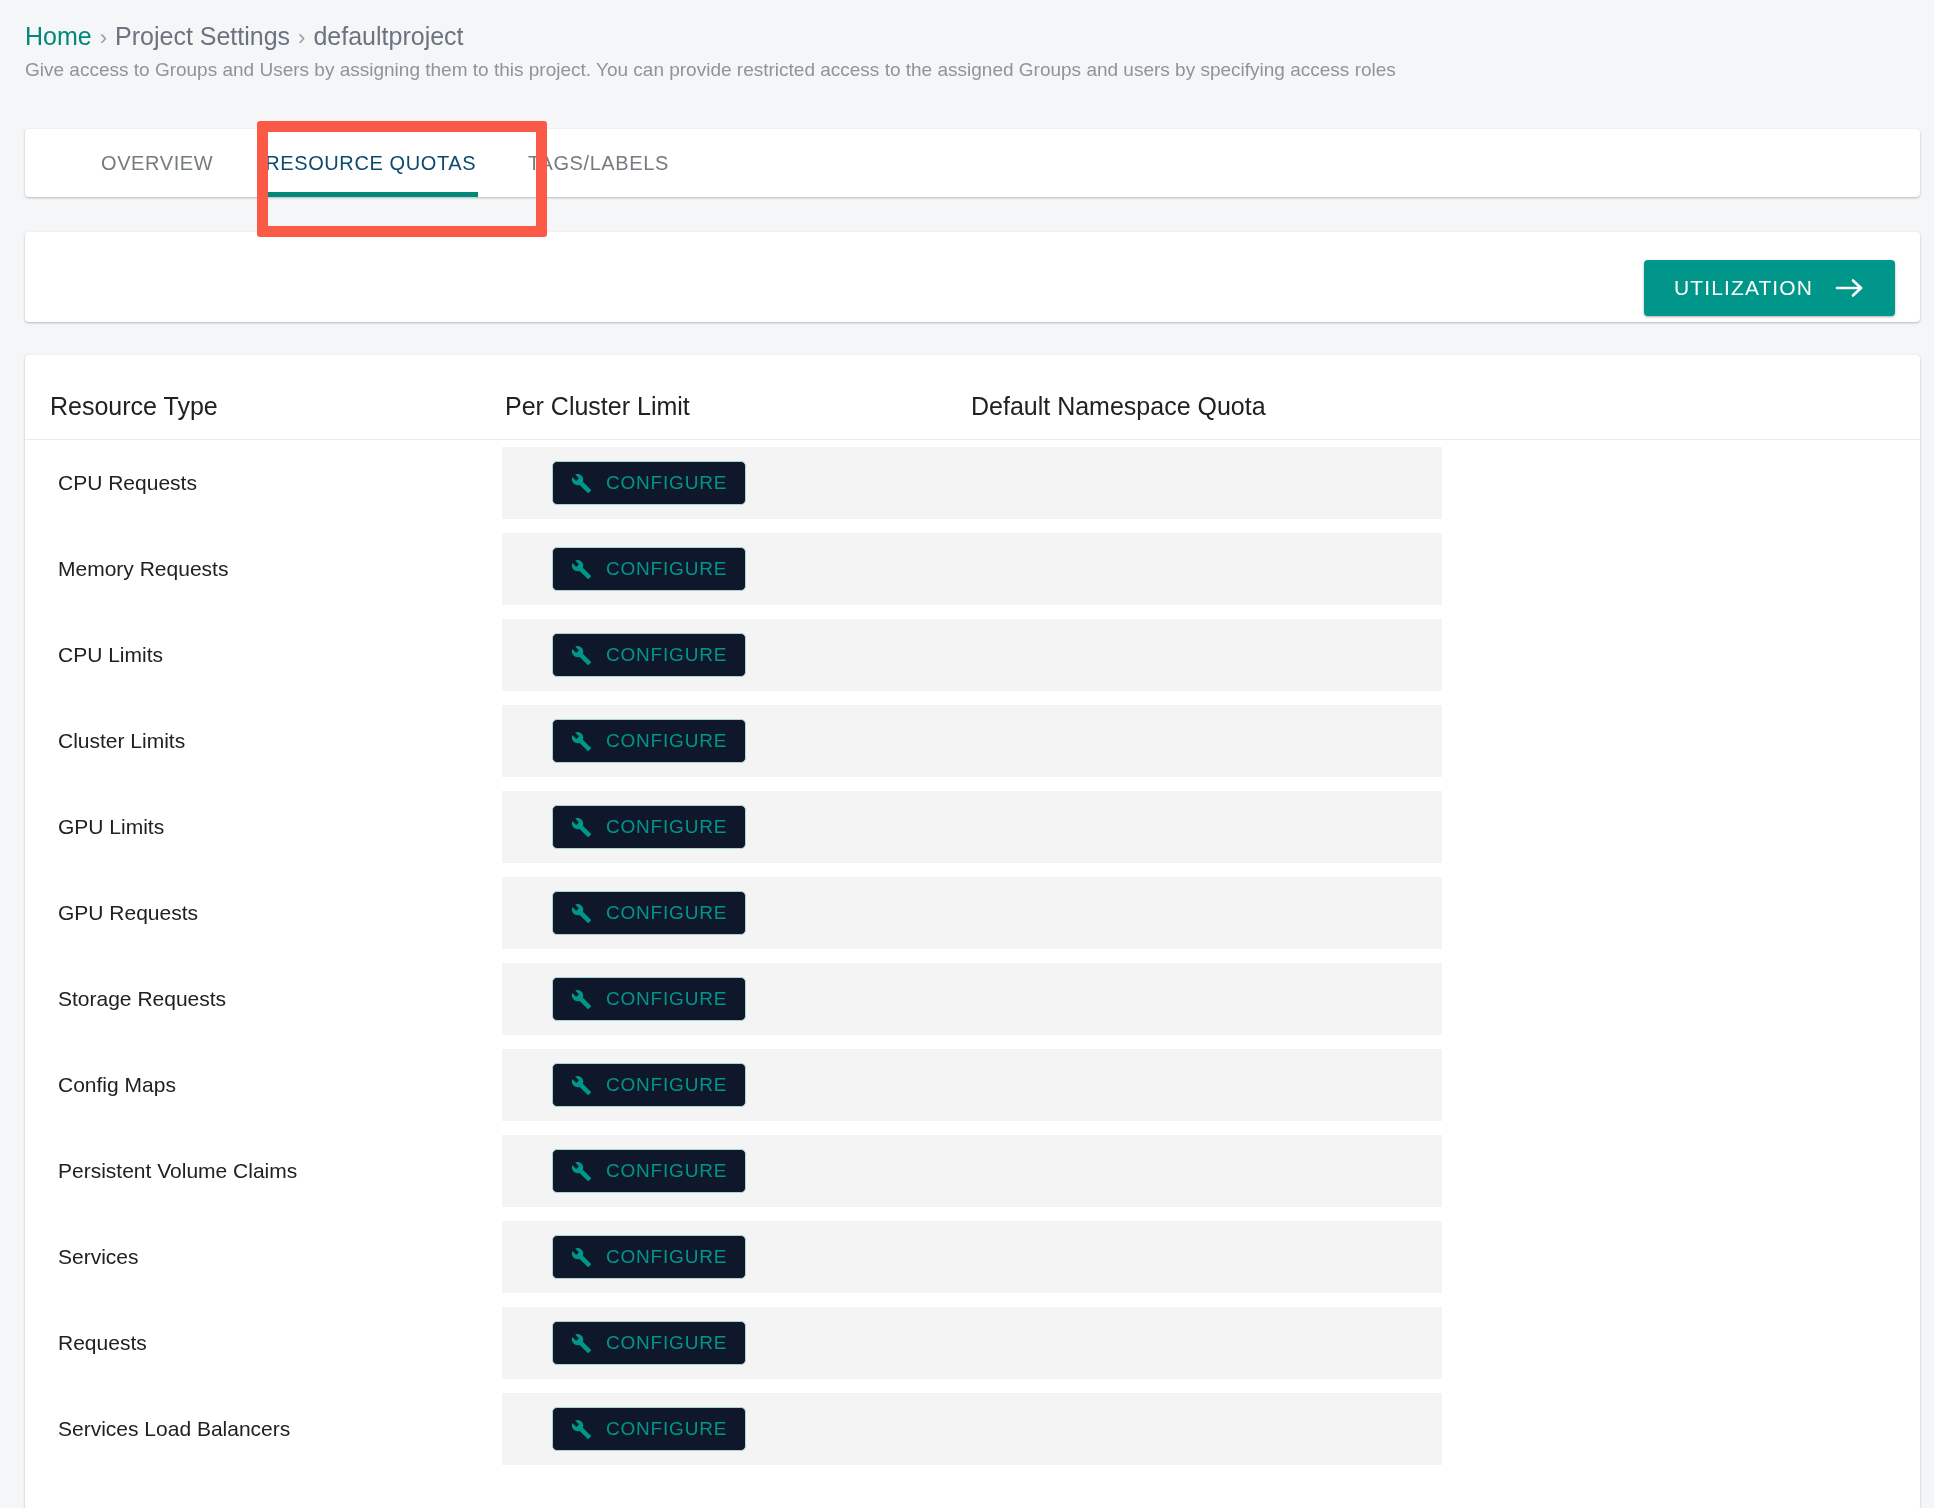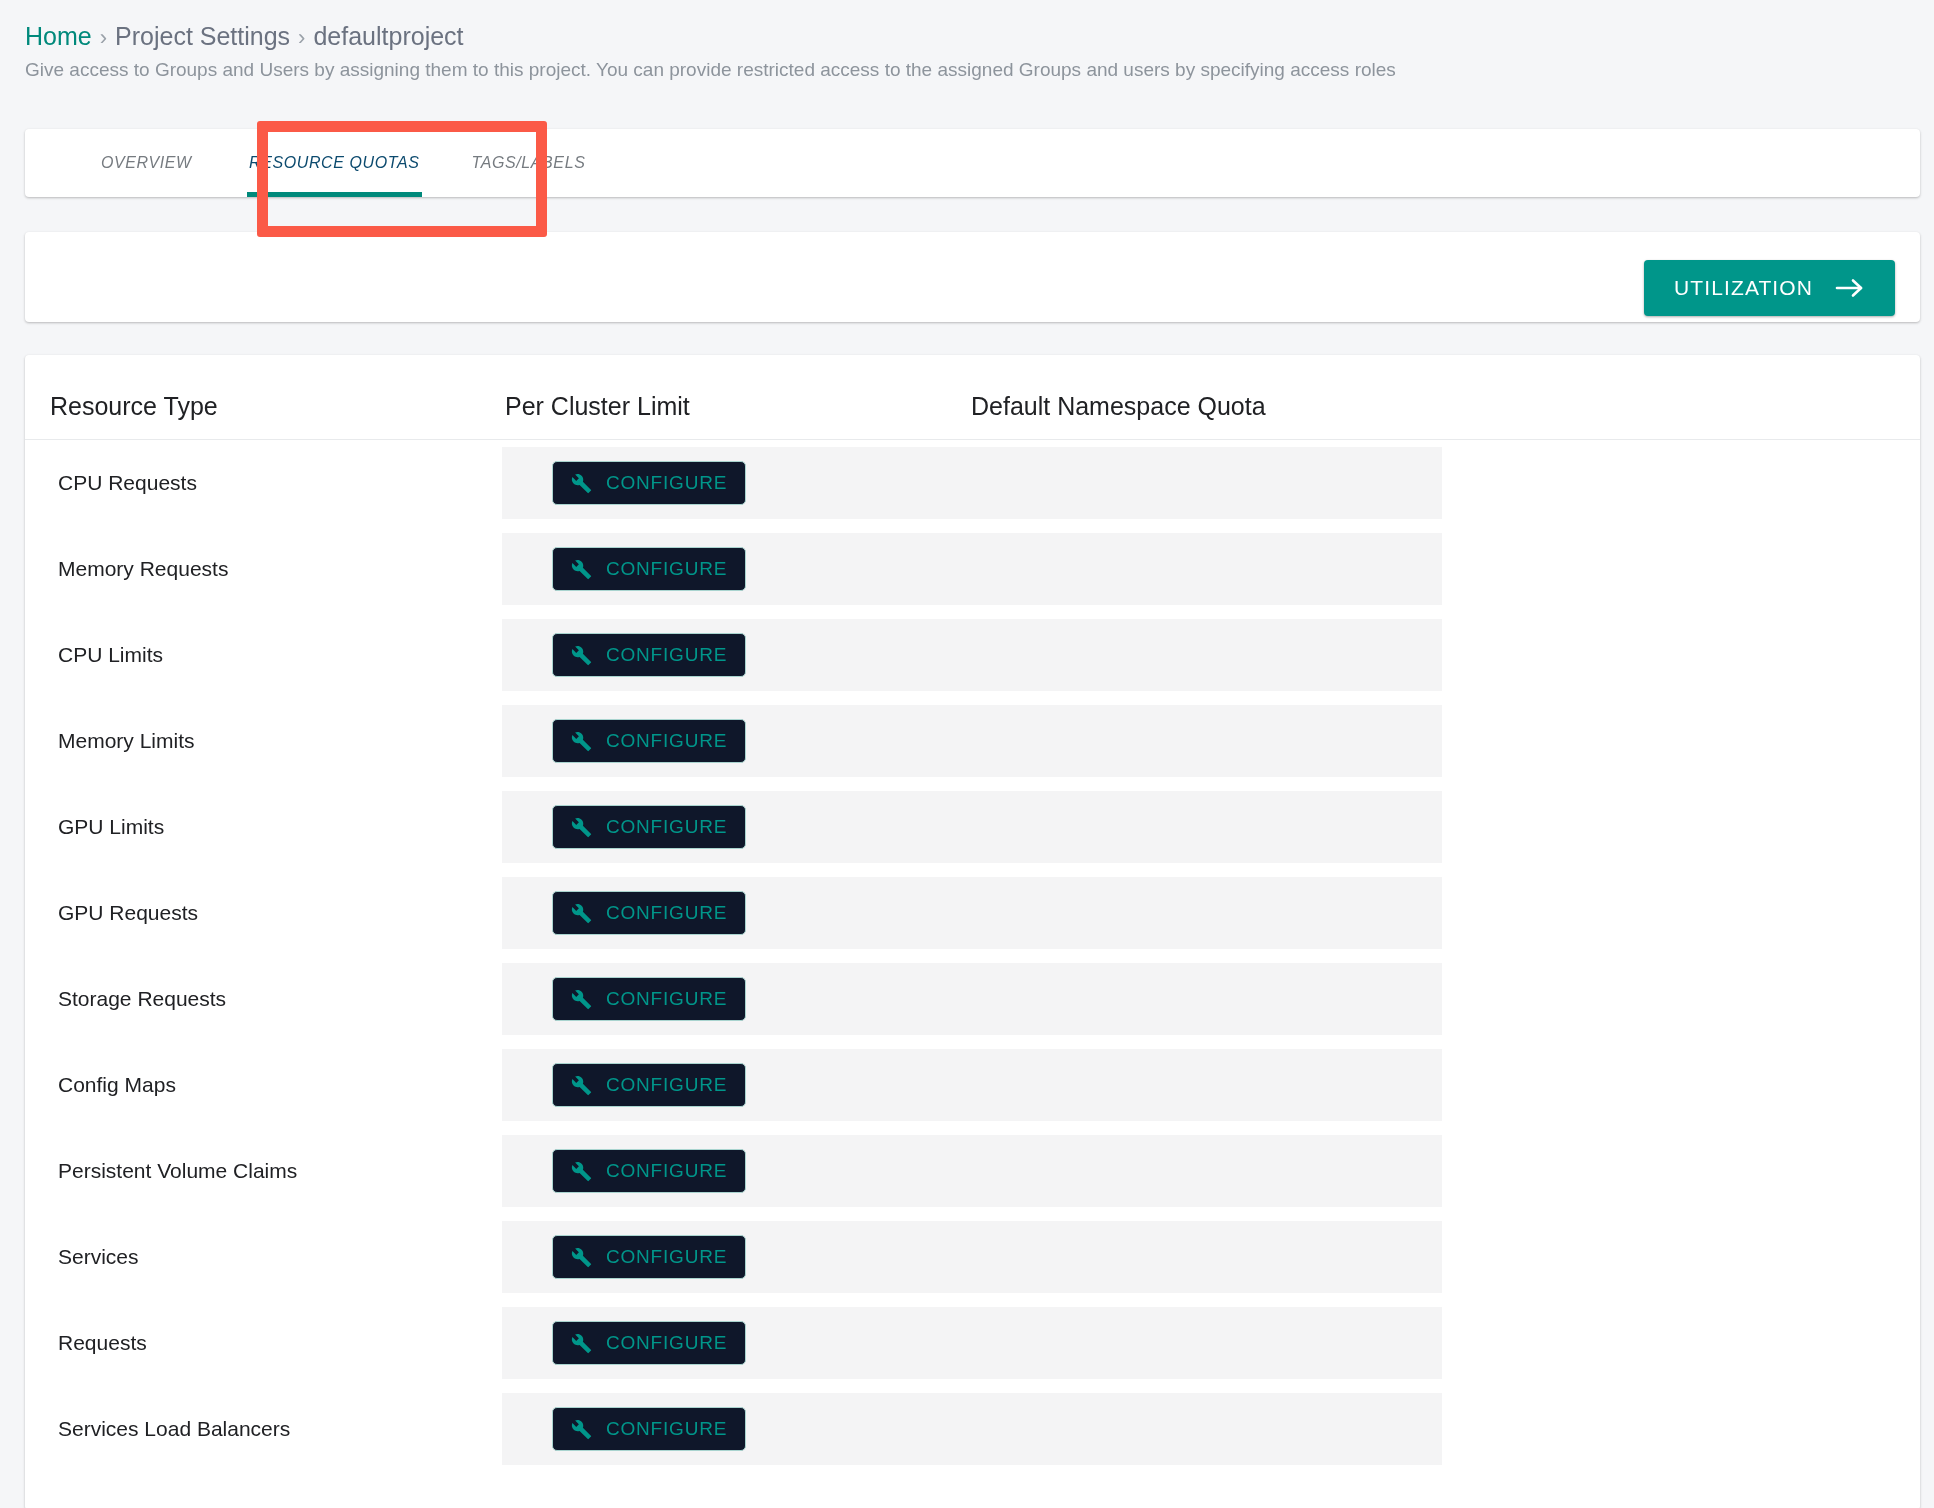--- a/index.html
+++ b/index.html
@@ -72,28 +72,27 @@
     display: flex;
     align-items: stretch;
     height: 68px;
     padding-left: 50px;
   }
   .tab {
     position: relative;
     display: flex;
     align-items: center;
     justify-content: flex-start;
-    font-size: 16px;
+    font-size: 20px;
     letter-spacing: 0.6px;
     color: #767b80;
     padding: 0 26px;
     cursor: pointer;
     user-select: none;
     white-space: nowrap;
-    font-style: italic;
   }
   .tab.active { color: #0c4a6e; }
   .tab.active::after {
     content: "";
     position: absolute;
     left: 24px;
     right: 24px;
     bottom: 0;
     height: 5px;
     background: #00897b;
@@ -302,21 +301,21 @@
                 <svg width="21" height="21" viewBox="0 0 24 24" aria-hidden="true">
                   <path fill="#00968a" d="M22.7 19l-9.1-9.1c.9-2.3.4-5-1.5-6.9-2-2-5-2.4-7.4-1.3L9 6 6 9 1.6 4.7C.4 7.1.9 10.1 2.9 12.1c1.9 1.9 4.6 2.4 6.9 1.5l9.1 9.1c.4.4 1 .4 1.4 0l2.3-2.3c.5-.4.5-1.1.1-1.4z"></path>
                 </svg>
               </span>
               <span>CONFIGURE</span>
             </button></div>
           <div class="row-quota"></div>
         </div>
         <div class="row">
           <div class="row-band"></div>
-          <div class="row-label">Memory Limits</div>
+          <div class="row-label">Cluster Limits</div>
           <div class="row-cluster"><button class="configure-btn">
               <span class="wrench-ico">
                 <svg width="21" height="21" viewBox="0 0 24 24" aria-hidden="true">
                   <path fill="#00968a" d="M22.7 19l-9.1-9.1c.9-2.3.4-5-1.5-6.9-2-2-5-2.4-7.4-1.3L9 6 6 9 1.6 4.7C.4 7.1.9 10.1 2.9 12.1c1.9 1.9 4.6 2.4 6.9 1.5l9.1 9.1c.4.4 1 .4 1.4 0l2.3-2.3c.5-.4.5-1.1.1-1.4z"></path>
                 </svg>
               </span>
               <span>CONFIGURE</span>
             </button></div>
           <div class="row-quota"></div>
         </div>

